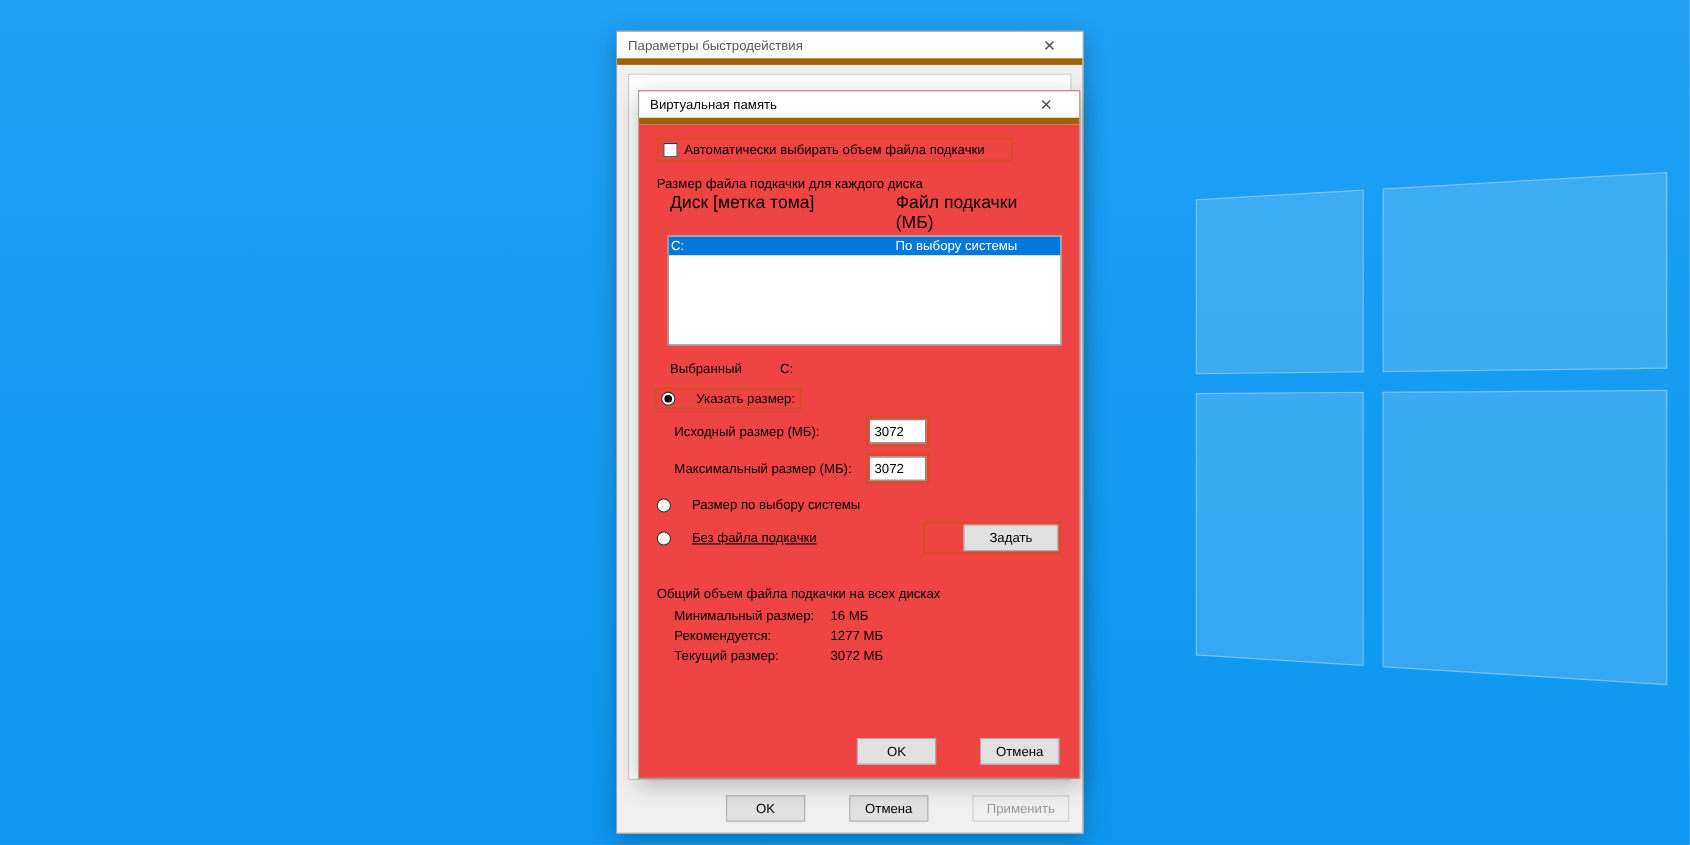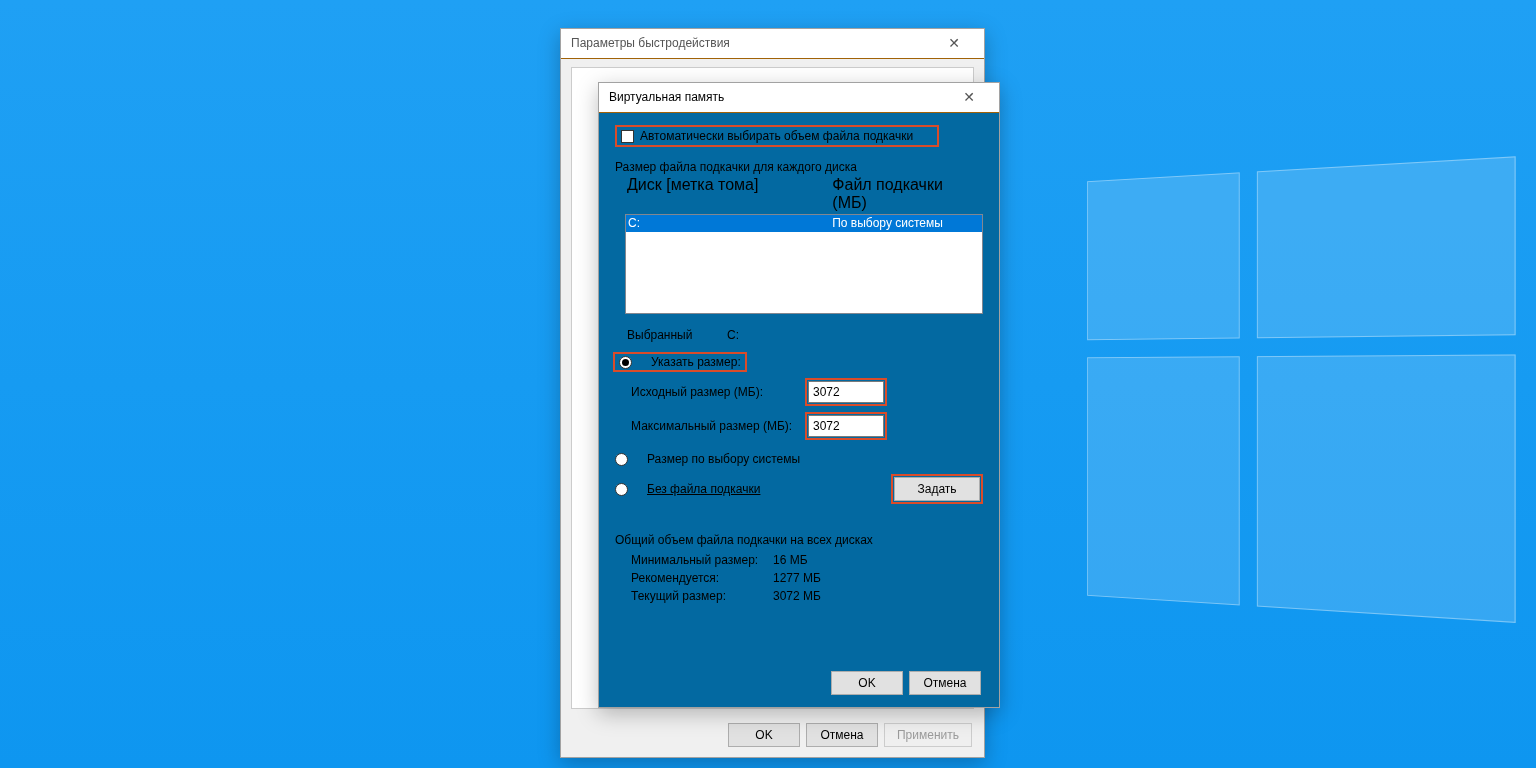--- a/index.html
+++ b/index.html
@@ -29,22 +29,22 @@
   .window {
     position: absolute;
     background: #fff;
     border: 1px solid #a2a2a2;
     box-shadow: 0 6px 20px rgba(0,0,0,.25);
   }
   .titlebar {
     height: 30px; line-height: 30px;
     padding: 0 8px 0 10px;
     background: #fff;
-    border-bottom: 1px solid #a16207;
-    display: flex; align-items: flex-end; justify-content: space-between;
+    border-bottom: 6px solid #a16207;
+    display: flex; align-items: center; justify-content: space-between;
     font-size: 12px; color: #000;
   }
   .close-x {
     width: 44px; height: 30px;
     display: flex; align-items: center; justify-content: center;
     color: #555; font-size: 14px;
   }
   
   #bg-dialog {
     left: 560px; top: 28px; width: 425px; height: 730px;
@@ -60,27 +60,27 @@
     border:1px solid #ccc; background:#fff;
   }
   #bg-dialog .bg-btnrow {
     position:absolute; left:0; right:0; bottom:10px;
     display:flex; justify-content:flex-end; gap:6px; padding-right:12px;
   }
   .btn {
     min-width:72px; height:24px; padding:0 12px;
     background:#e1e1e1; border:1px solid #adadad;
     font-size:12px; color:#000;
-    display:inline-flex; align-items:center; justify-content:center;
+    display:inline-flex; align-items:center; justify-content:center;margin-left:34px;
   }
   .btn.disabled { color:#9b9b9b; border-color:#ccc; background:#efefef; }
   
   #vm-dialog {
-    left: 598px; top: 82px; width: 402px; height: 626px;
-    background: #0369a1;
+    left: 580px; top: 82px; width: 402px; height: 626px;
+    background: #ef4444;
   }
   #vm-dialog .body { padding: 12px 16px 0 16px; font-size:12px; }
   .hl { border:2px solid #d94c2a; }
 
   
   .cbrow { display:flex; align-items:center; gap:6px; padding:2px 4px; }
   .cb { width:13px; height:13px; border:1px solid #333; background:#fff; }
   
   .section-caption { padding:13px 0 2px 0; color:#000; }
   
@@ -106,21 +106,21 @@
     width:13px; height:13px; border:1px solid #333; border-radius:50%;
     background:#fff; display:inline-flex; align-items:center; justify-content:center;
   }
   .radio.checked::after {
     content:""; width:7px; height:7px; background:#000; border-radius:50%;
   }
   
   .size-row { display:flex; align-items:center; margin-top:6px; }
   .size-row .lbl { flex:0 0 190px; padding-left:16px; }
   .size-input {
-    width:76px; height:22px; padding:2px 4px;
+    width:52px; height:22px; padding:2px 4px;
     border:1px solid #7a7a7a; background:#fff; font-size:12px;
   }
   .size-hl { border:2px solid #d94c2a; padding:1px; display:inline-block; }
   .btn-hl { border:2px solid #d94c2a; padding:1px; display:inline-block; }
   
   .totals-title { margin-top:16px; }
   .totals .kv .k { flex:0 0 158px; padding-left:16px;}
   
   #vm-dialog .footer {
     position:absolute; left:0; right:0; bottom:12px;

